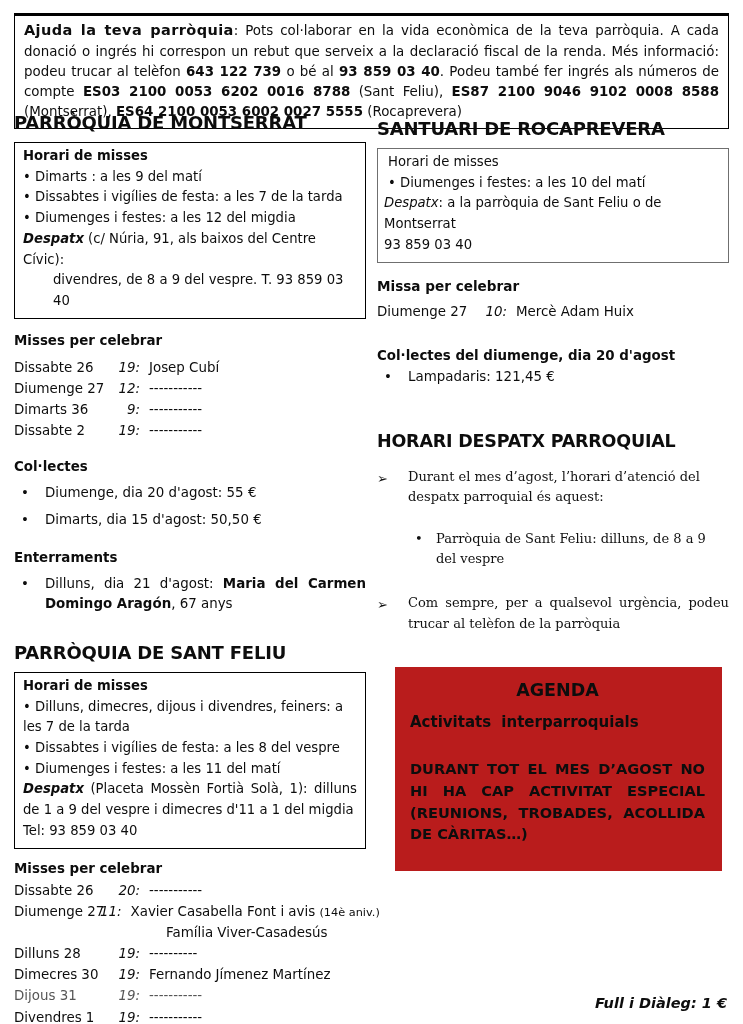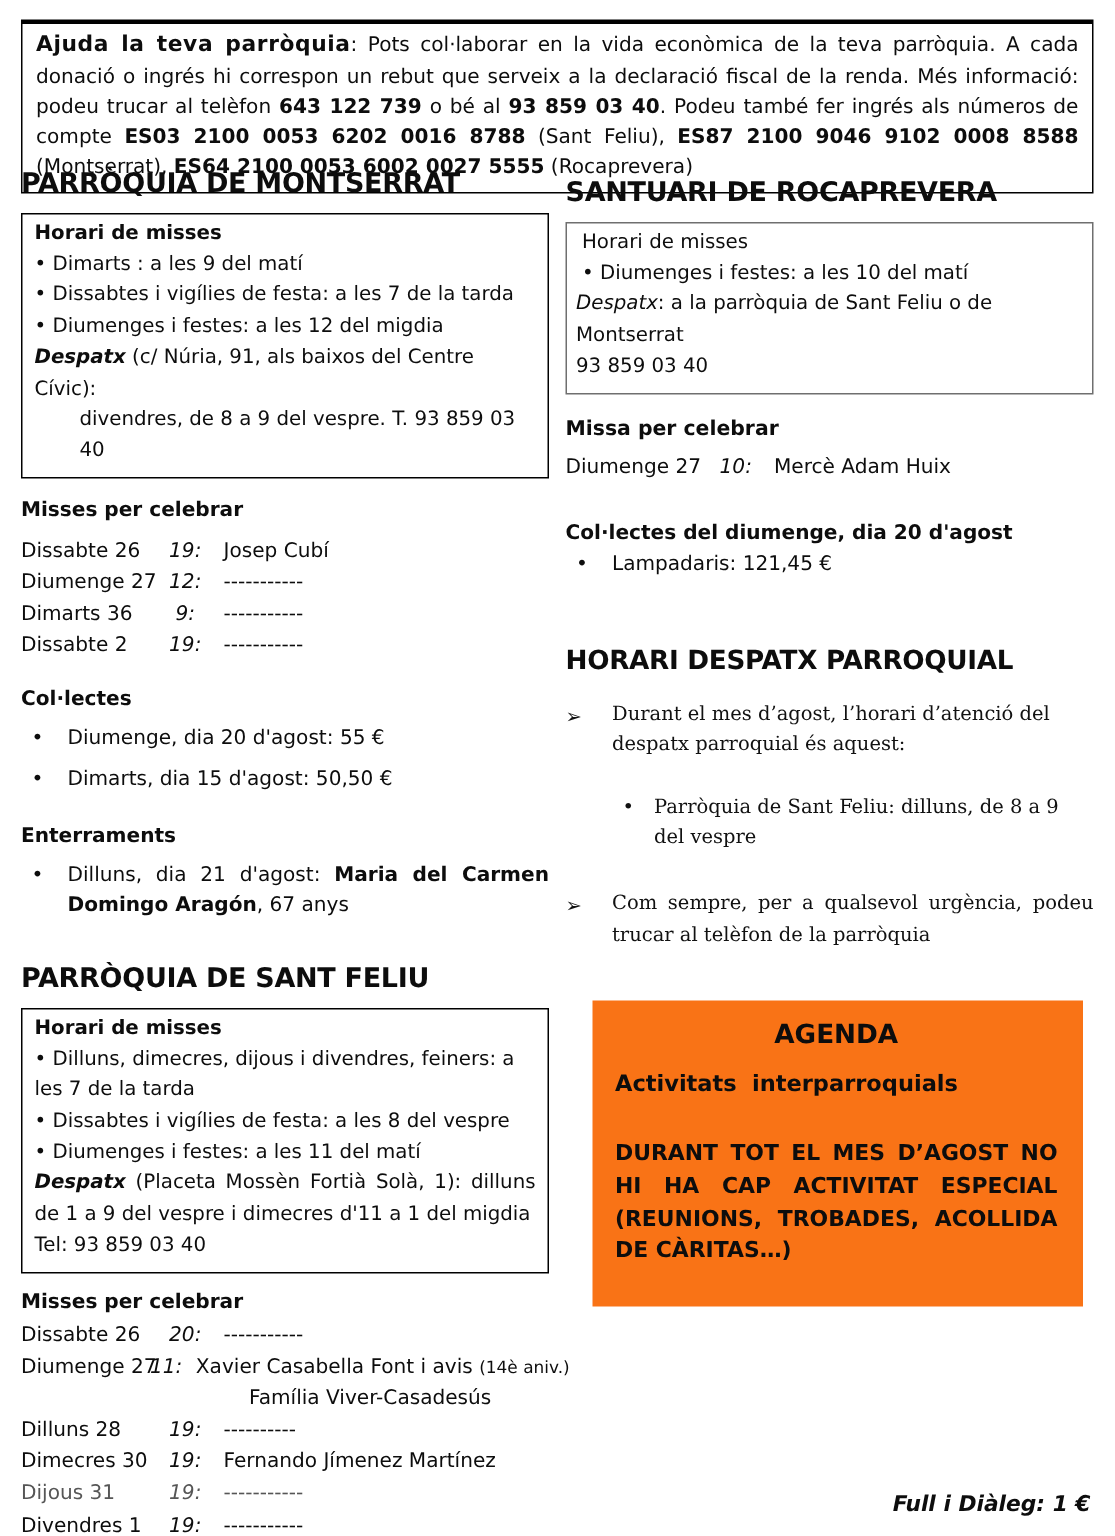--- a/index.html
+++ b/index.html
@@ -43,21 +43,21 @@
   .despatx-label { font-weight:bold; font-style:italic; }
   .despatx-label-it { font-style:italic; }
   .indent-line { padding-left:30px; }
 
   .sub-head { font-weight:bold; font-size:13.4px; }
 
   
   .mrows { margin-top:9px; }
   .mrow { display:flex; font-size:13.4px; line-height:1.58; }
   .mday  { width:93px; white-space:nowrap; }
-  .mtime { width:33px; text-align:center; font-style:italic; white-space:nowrap; }
+  .mtime { width:33px; text-align:right; font-style:italic; white-space:nowrap; }
   .mname { margin-left:9px; white-space:nowrap; }
   .mname .small-note { font-size:11.3px; }
   .mrow.gray { color:#565656; }
   .indent2 { padding-left:17px; }
 
   
   .citem { display:flex; margin-top:9px; font-size:13.4px; line-height:1.5; }
   .cdot { width:31px; flex:none; }
   .cdot::before { content:"•"; padding-left:7px; }
   .ctext { flex:1; }
@@ -250,21 +250,21 @@
           <span class="sbdot"></span>
           <span class="atext">Parròquia de Sant Feliu: dilluns, de 8 a 9 del vespre</span>
         </div>
       </div>
       <div class="aitem" style="margin-top:24px">
         <span class="adot"></span>
         <span class="atext just">Com sempre, per a qualsevol urgència, podeu trucar al telèfon de la parròquia</span>
       </div>
     </div>
 
-    <div class="agenda-box" style="background: #f97316;">
+    <div class="agenda-box" style="background: #b91c1c;">
       <div class="agenda-title">AGENDA</div>
       <div class="agenda-sub">Activitats interparroquials</div>
       <div class="agenda-body">DURANT TOT EL MES D’AGOST NO HI HA CAP ACTIVITAT ESPECIAL (REUNIONS, TROBADES, ACOLLIDA DE CÀRITAS…)</div>
     </div>
 
   </div>
 
   <div class="footer">Full i Diàleg: 1 €</div>
 
 </div>

